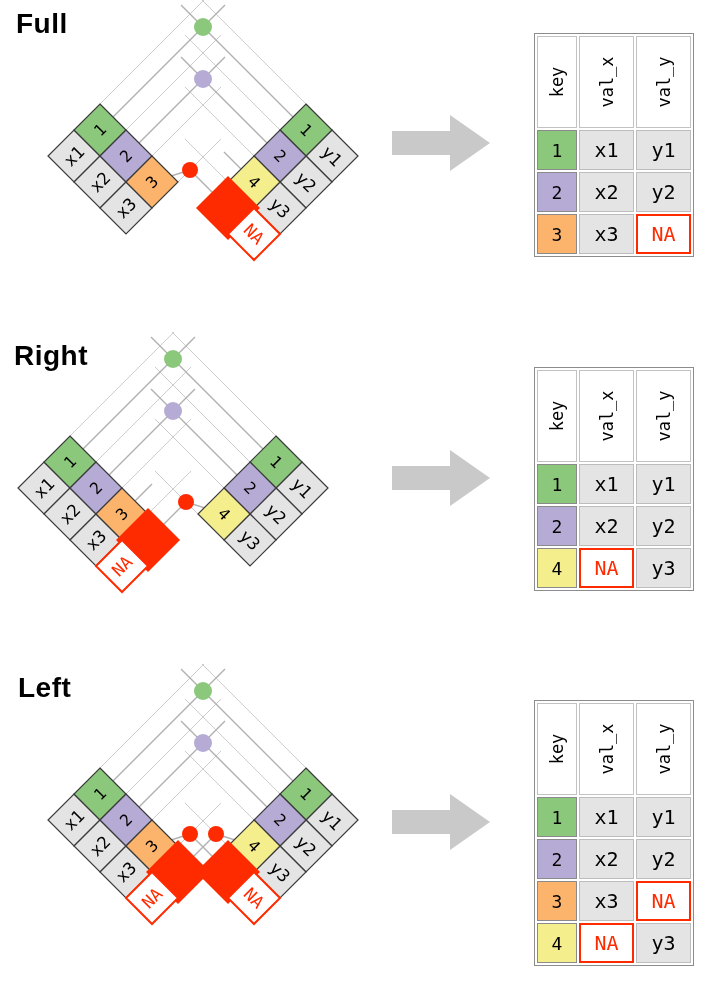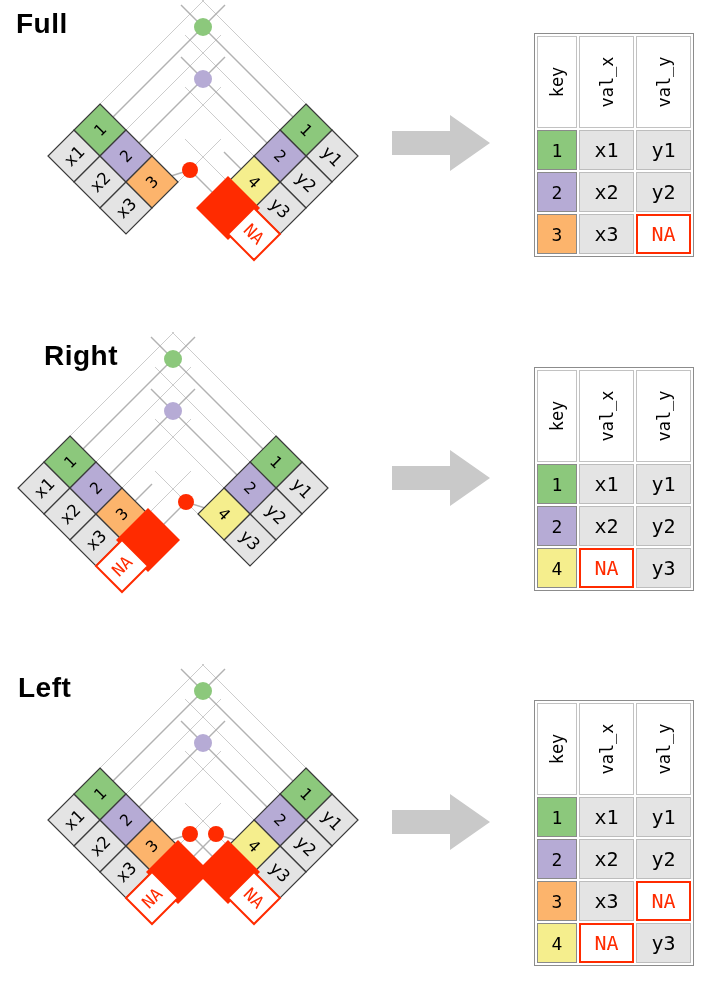--- a/index.html
+++ b/index.html
@@ -2,21 +2,21 @@
 <html><head>
 <meta charset="utf-8">
 <style>
   * { margin:0; padding:0; box-sizing:border-box; }
   html,body { background:#fff; }
   body { width:710px; height:996px; font-family:"Liberation Sans",sans-serif; }
   .page { position:relative; width:710px; height:996px; background:#fff; overflow:hidden; }
   .panel { position:absolute; left:0; width:710px; height:332px; }
   #panel-0 { top:0; } #panel-1 { top:332px; } #panel-2 { top:664px; }
   .title { position:absolute; top:8px; font-weight:bold; font-size:28px; color:#000; letter-spacing:.5px; }
-  #panel-0 .title { left:16px; } #panel-1 .title { left:44px;text-align:center; } #panel-2 .title { left:18px; }
+  #panel-0 .title { left:16px; } #panel-1 .title { left:14px;text-align:center; } #panel-2 .title { left:18px; }
   svg.diagram { position:absolute; top:0; left:0; }
   #panel-1 svg.diagram { left:-30px; }
   svg text { font-family:"DejaVu Sans Mono","Liberation Mono",monospace; }
   .arrow { position:absolute; left:392px; }
   #panel-0 .arrow { top:112px; } #panel-1 .arrow { top:115px; } #panel-2 .arrow { top:127px; }
   .result { position:absolute; left:534px; display:grid; grid-template-columns:40px 55px 55px; gap:2px; background:#fff; border:1.5px solid #8c8c8c; padding:2px; width:max-content; }
   #panel-0 .result { top:33px; } #panel-1 .result { top:35px; } #panel-2 .result { top:36px; }
   .hcell { position:relative; height:92px; background:#fff; border:1px solid #c2c2c2; }
   .hcell span { position:absolute; left:50%; top:50%; transform:translate(-50%,-50%) rotate(-90deg); white-space:nowrap; font-family:"DejaVu Sans Mono","Liberation Mono",monospace; font-size:17px; color:#000; }
   .bcell { height:40px; display:flex; align-items:center; justify-content:center; background:#e4e4e4; border:1px solid #bdbdbd; font-family:"DejaVu Sans Mono","Liberation Mono",monospace; font-size:20px; color:#000; }

